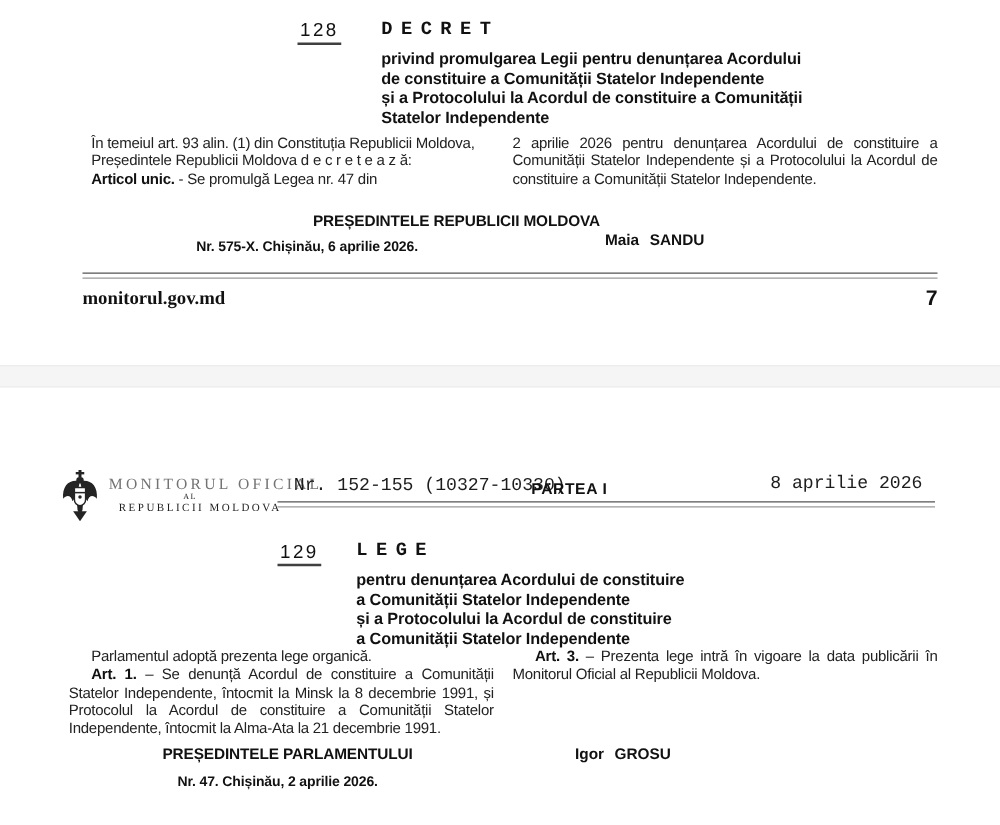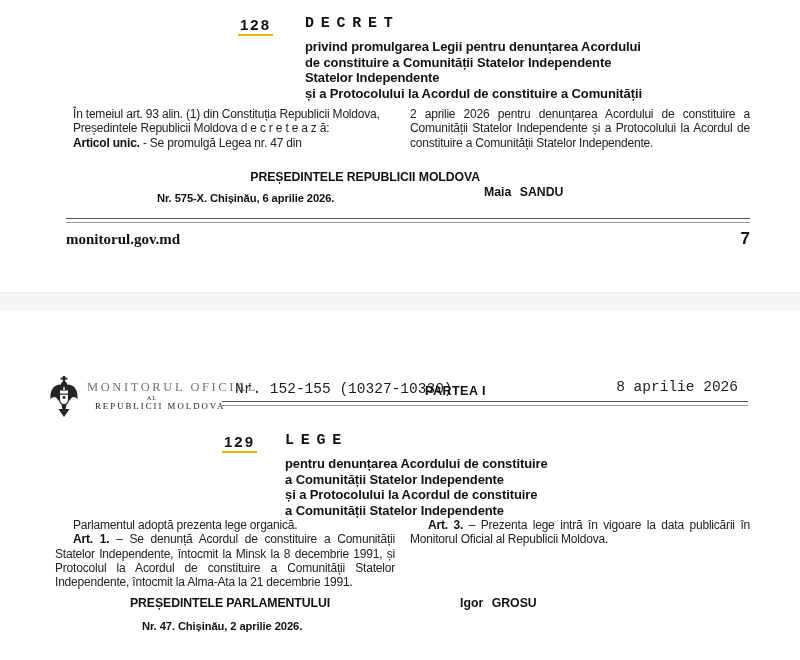--- a/index.html
+++ b/index.html
@@ -4,22 +4,22 @@
 <style>
   html,body{margin:0;padding:0;background:#fff;}
   #stage{
     position:relative;width:800px;height:660px;background:#ffffff;overflow:hidden;
     font-family:"Liberation Sans", sans-serif;color:#1b1b1b;
   }
   .abs{position:absolute;}
 
   
   .act-number{
-    font-weight:700;font-size:15px;letter-spacing:2px;color:#111;
-    border-bottom:2px solid #eab308;padding:0 2px 1px 2px;
+    font-weight:400;font-size:15px;letter-spacing:2px;color:#111;
+    border-bottom:2px solid #404040;padding:0 2px 1px 2px;
   }
   .act-type{
     font-weight:700;font-size:15px;letter-spacing:.45em;color:#111;margin-bottom:7px;font-family:Liberation Mono, monospace;
   }
   .act-title-line{
     font-weight:700;font-size:13px;line-height:15.6px;color:#111;letter-spacing:-0.1px;
   }
 
   
   .cols{display:flex;gap:15px;}
@@ -60,22 +60,22 @@
   <div class="abs" style="left:0;top:0;width:800px;height:292px;">
 
     <div class="abs" style="left:238px;top:16px;">
       <span class="act-number">128</span>
     </div>
 
     <div class="abs" style="left:305px;top:15px;width:450px;">
       <div class="act-type">DECRET</div>
       <div class="act-title-line">privind promulgarea Legii pentru denunțarea Acordului</div>
       <div class="act-title-line">de constituire a Comunității Statelor Independente</div>
+      <div class="act-title-line">și a Protocolului la Acordul de constituire a Comunității</div>
       <div class="act-title-line">Statelor Independente</div>
-      <div class="act-title-line">și a Protocolului la Acordul de constituire a Comunității</div>
     </div>
 
     <div class="abs cols" style="left:55px;top:107px;width:695px;">
       <div class="col">
         <p class="body-p indent">În temeiul art. 93 alin. (1) din Constituția Republicii Moldova,</p>
         <p class="body-p indent">Președintele Republicii Moldova d e c r e t e a z ă:</p>
         <p class="body-p indent"><span class="lead">Articol unic.</span><span> - Se promulgă Legea nr. 47 din</span></p>
       </div>
       <div class="col">
         <p class="body-p">2 aprilie 2026 pentru denunțarea Acordului de constituire a Comunității Statelor Independente și a Protocolului la Acordul de constituire a Comunității Statelor Independente.</p>

